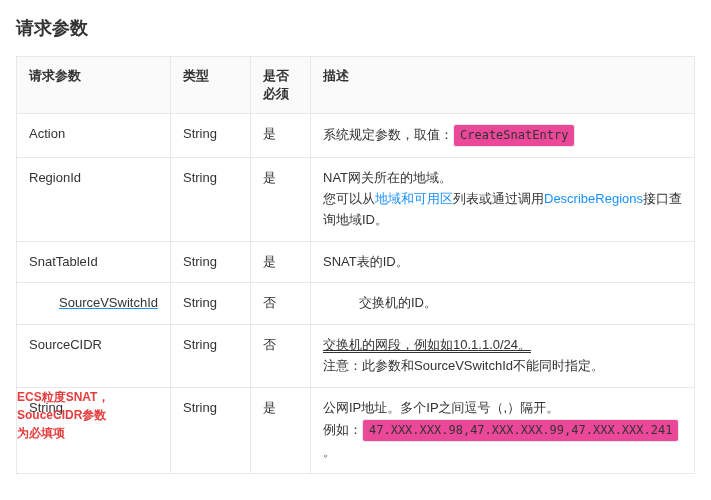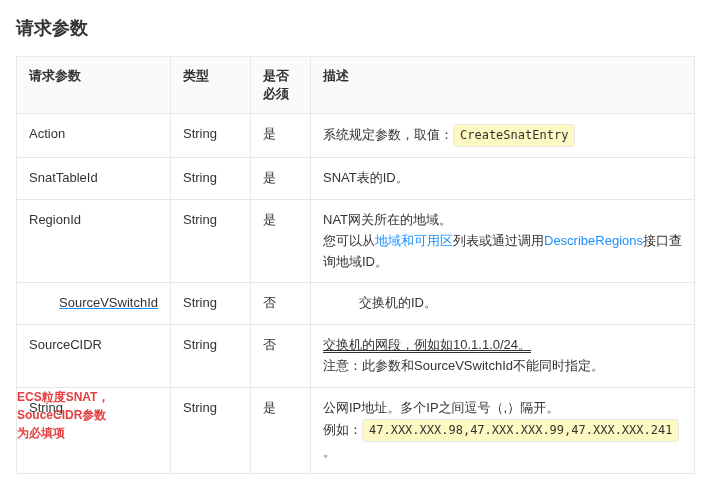--- a/index.html
+++ b/index.html
@@ -39,21 +39,21 @@
       font-size: 13px;
       color: #333;
       line-height: 1.6;
     }
     .col-param { width: 130px; }
     .col-type { width: 80px; }
     .col-required { width: 60px; margin-left: 47px; }
     .col-desc { }
     .code-tag {
       display: inline-block;
-      background: #fef9c3;
+      background: #ec4899;
       border: 1px solid #e8e8e8;
       border-radius: 3px;
       padding: 1px 6px;
       font-family: monospace;
       font-size: 12px;
       color: #333;
     }
     .link-blue {
       color: #1890ff;
       text-decoration: none;
@@ -87,34 +87,34 @@
     <tr>
       <td>Action</td>
       <td>String</td>
       <td>是</td>
       <td>
         系统规定参数，取值：<span class="code-tag">CreateSnatEntry</span>
       </td>
     </tr>
 
     <tr>
-      <td>SnatTableId</td>
-      <td>String</td>
-      <td>是</td>
-      <td>SNAT表的ID。</td>
-    </tr>
-
-    <tr>
       <td>RegionId</td>
       <td>String</td>
       <td>是</td>
       <td>
         NAT网关所在的地域。<br>
         您可以从<a class="link-blue" href="#">地域和可用区</a>列表或通过调用<a class="link-blue" href="#">DescribeRegions</a>接口查询地域ID。
       </td>
+    </tr>
+
+    <tr>
+      <td>SnatTableId</td>
+      <td>String</td>
+      <td>是</td>
+      <td>SNAT表的ID。</td>
     </tr>
 
     <tr>
       <td style="text-decoration: underline; text-decoration-color: #1890ff; padding-left: 42px;">SourceVSwitchId</td>
       <td>String</td>
       <td>否</td>
       <td class="td-sourcevswitch" style="overflow: visible; padding-left: 48px;">
         <div style="position: relative; display: inline-block; width: 100%;">
           交换机的ID。
           

